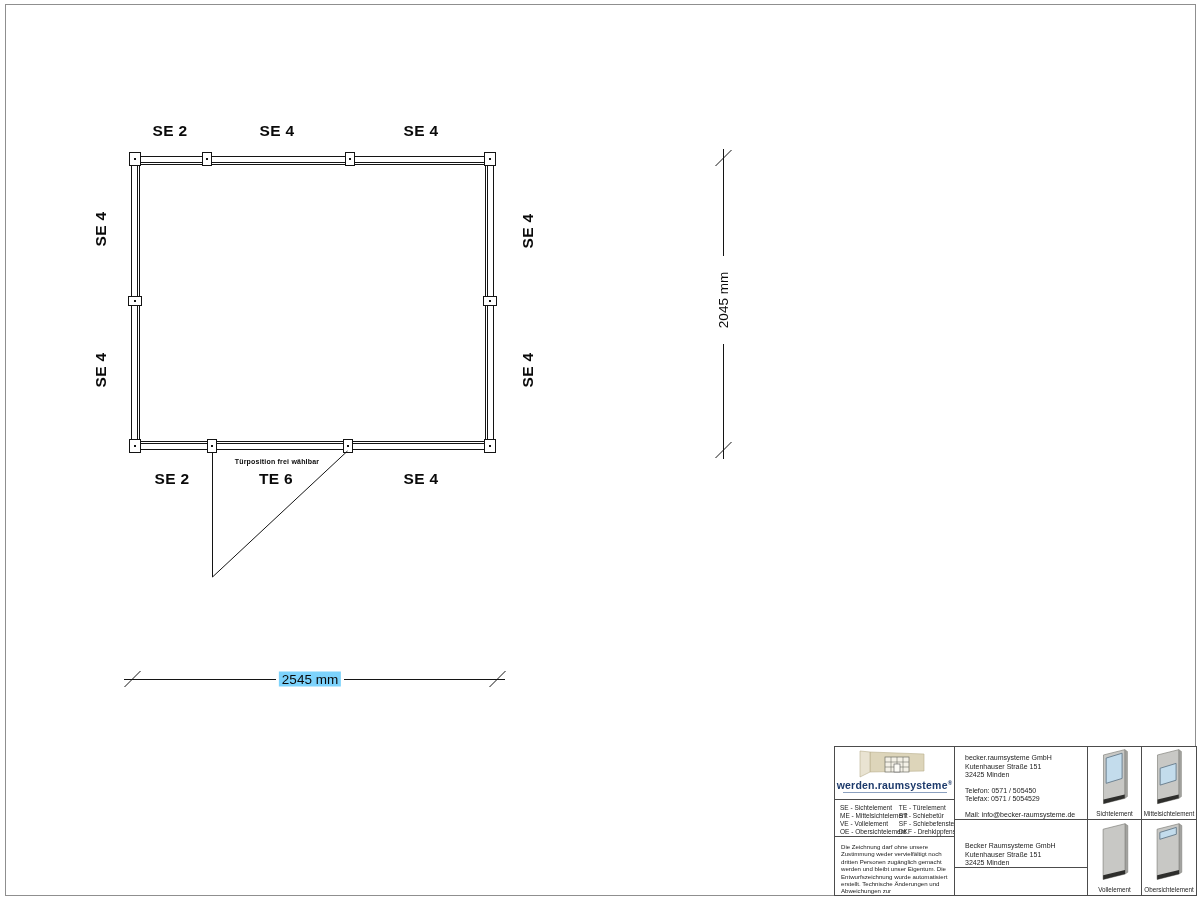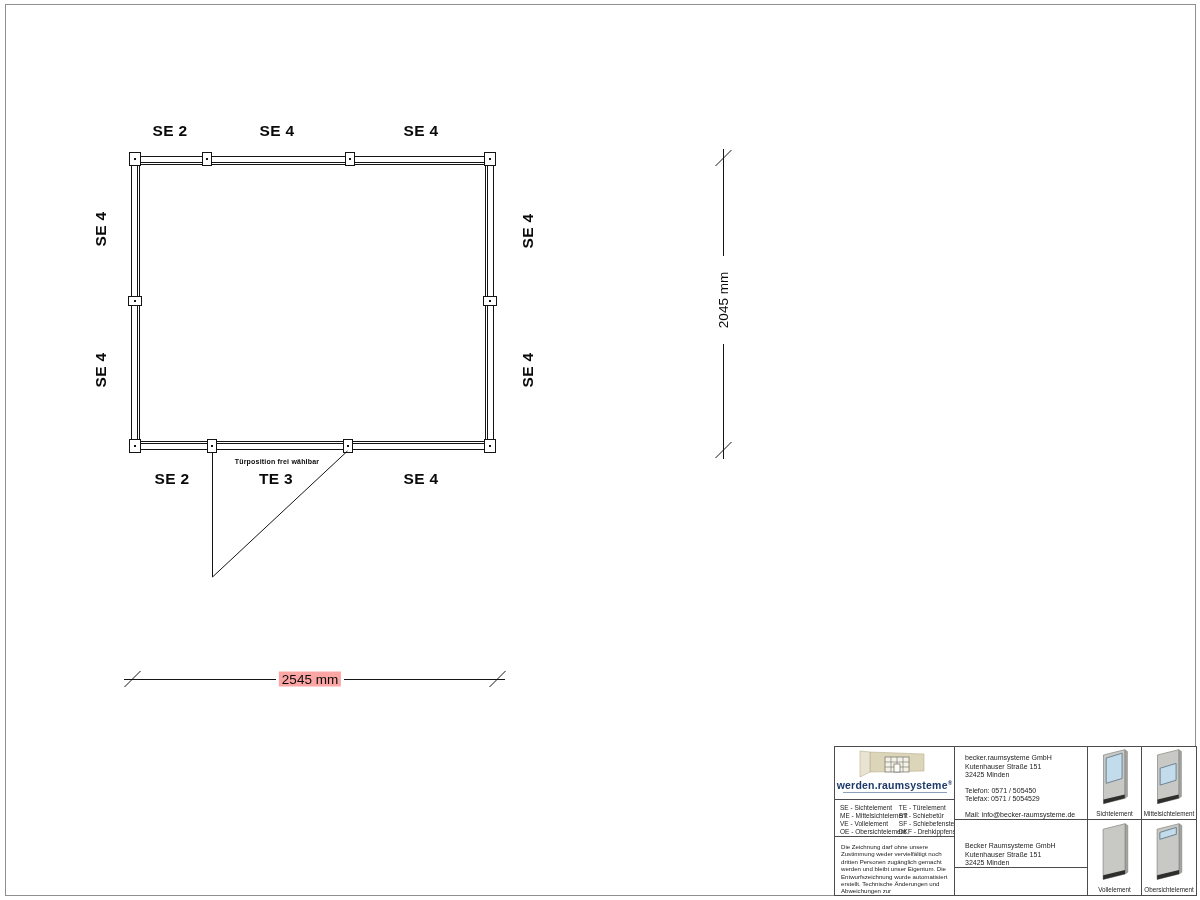--- a/index.html
+++ b/index.html
@@ -16,21 +16,21 @@
     position:absolute;font-weight:bold;font-size:15.5px;letter-spacing:.3px;
     transform:translate(-50%,-50%);white-space:nowrap;color:#0a0a0a;
   }
   .plan-label.v{transform:translate(-50%,-50%) rotate(-90deg);}
   .door-note{
     position:absolute;font-size:7px;font-weight:bold;letter-spacing:.2px;
     transform:translate(-50%,-50%);white-space:nowrap;color:#0a0a0a;
   }
   .dim-label{
     position:absolute;font-size:13.5px;transform:translate(-50%,-50%);
-    white-space:nowrap;color:#0a0a0a;background:#fca5a5;padding:0 3px;
+    white-space:nowrap;color:#0a0a0a;background:#7dd3fc;padding:0 3px;
   }
   .dim-label.v{transform:translate(-50%,-50%) rotate(-90deg);}
 
   
   .titleblock{
     position:absolute;left:834px;top:746px;width:363px;height:150px;
     border:1px solid #4c4c4c;box-sizing:border-box;display:flex;background:#fff;
   }
   .tb-col{display:flex;flex-direction:column;box-sizing:border-box;border-right:1px solid #4c4c4c;}
   .tb-col:last-child{border-right:none;}
@@ -122,21 +122,21 @@
     <line x1="124.5" y1="687" x2="140.5" y2="671"></line>
     <line x1="489.5" y1="687" x2="505.5" y2="671"></line>
   </g>
 </svg>
 
 <div class="plan-label" style="left:170px;top:131px;">SE 2</div>
 <div class="plan-label" style="left:277px;top:131px;">SE 4</div>
 <div class="plan-label" style="left:421px;top:131px;">SE 4</div>
 
 <div class="plan-label" style="left:172px;top:479px;">SE 2</div>
-<div class="plan-label" style="left:276px;top:479px;">TE 3</div>
+<div class="plan-label" style="left:276px;top:479px;">TE 6</div>
 <div class="plan-label" style="left:421px;top:479px;">SE 4</div>
 
 <div class="plan-label v" style="left:101px;top:229px;">SE 4</div>
 <div class="plan-label v" style="left:101px;top:370px;">SE 4</div>
 
 <div class="plan-label v" style="left:528px;top:231px;">SE 4</div>
 <div class="plan-label v" style="left:528px;top:370px;">SE 4</div>
 
 <div class="door-note" style="left:277px;top:461px;">Türposition frei wählbar</div>
 

